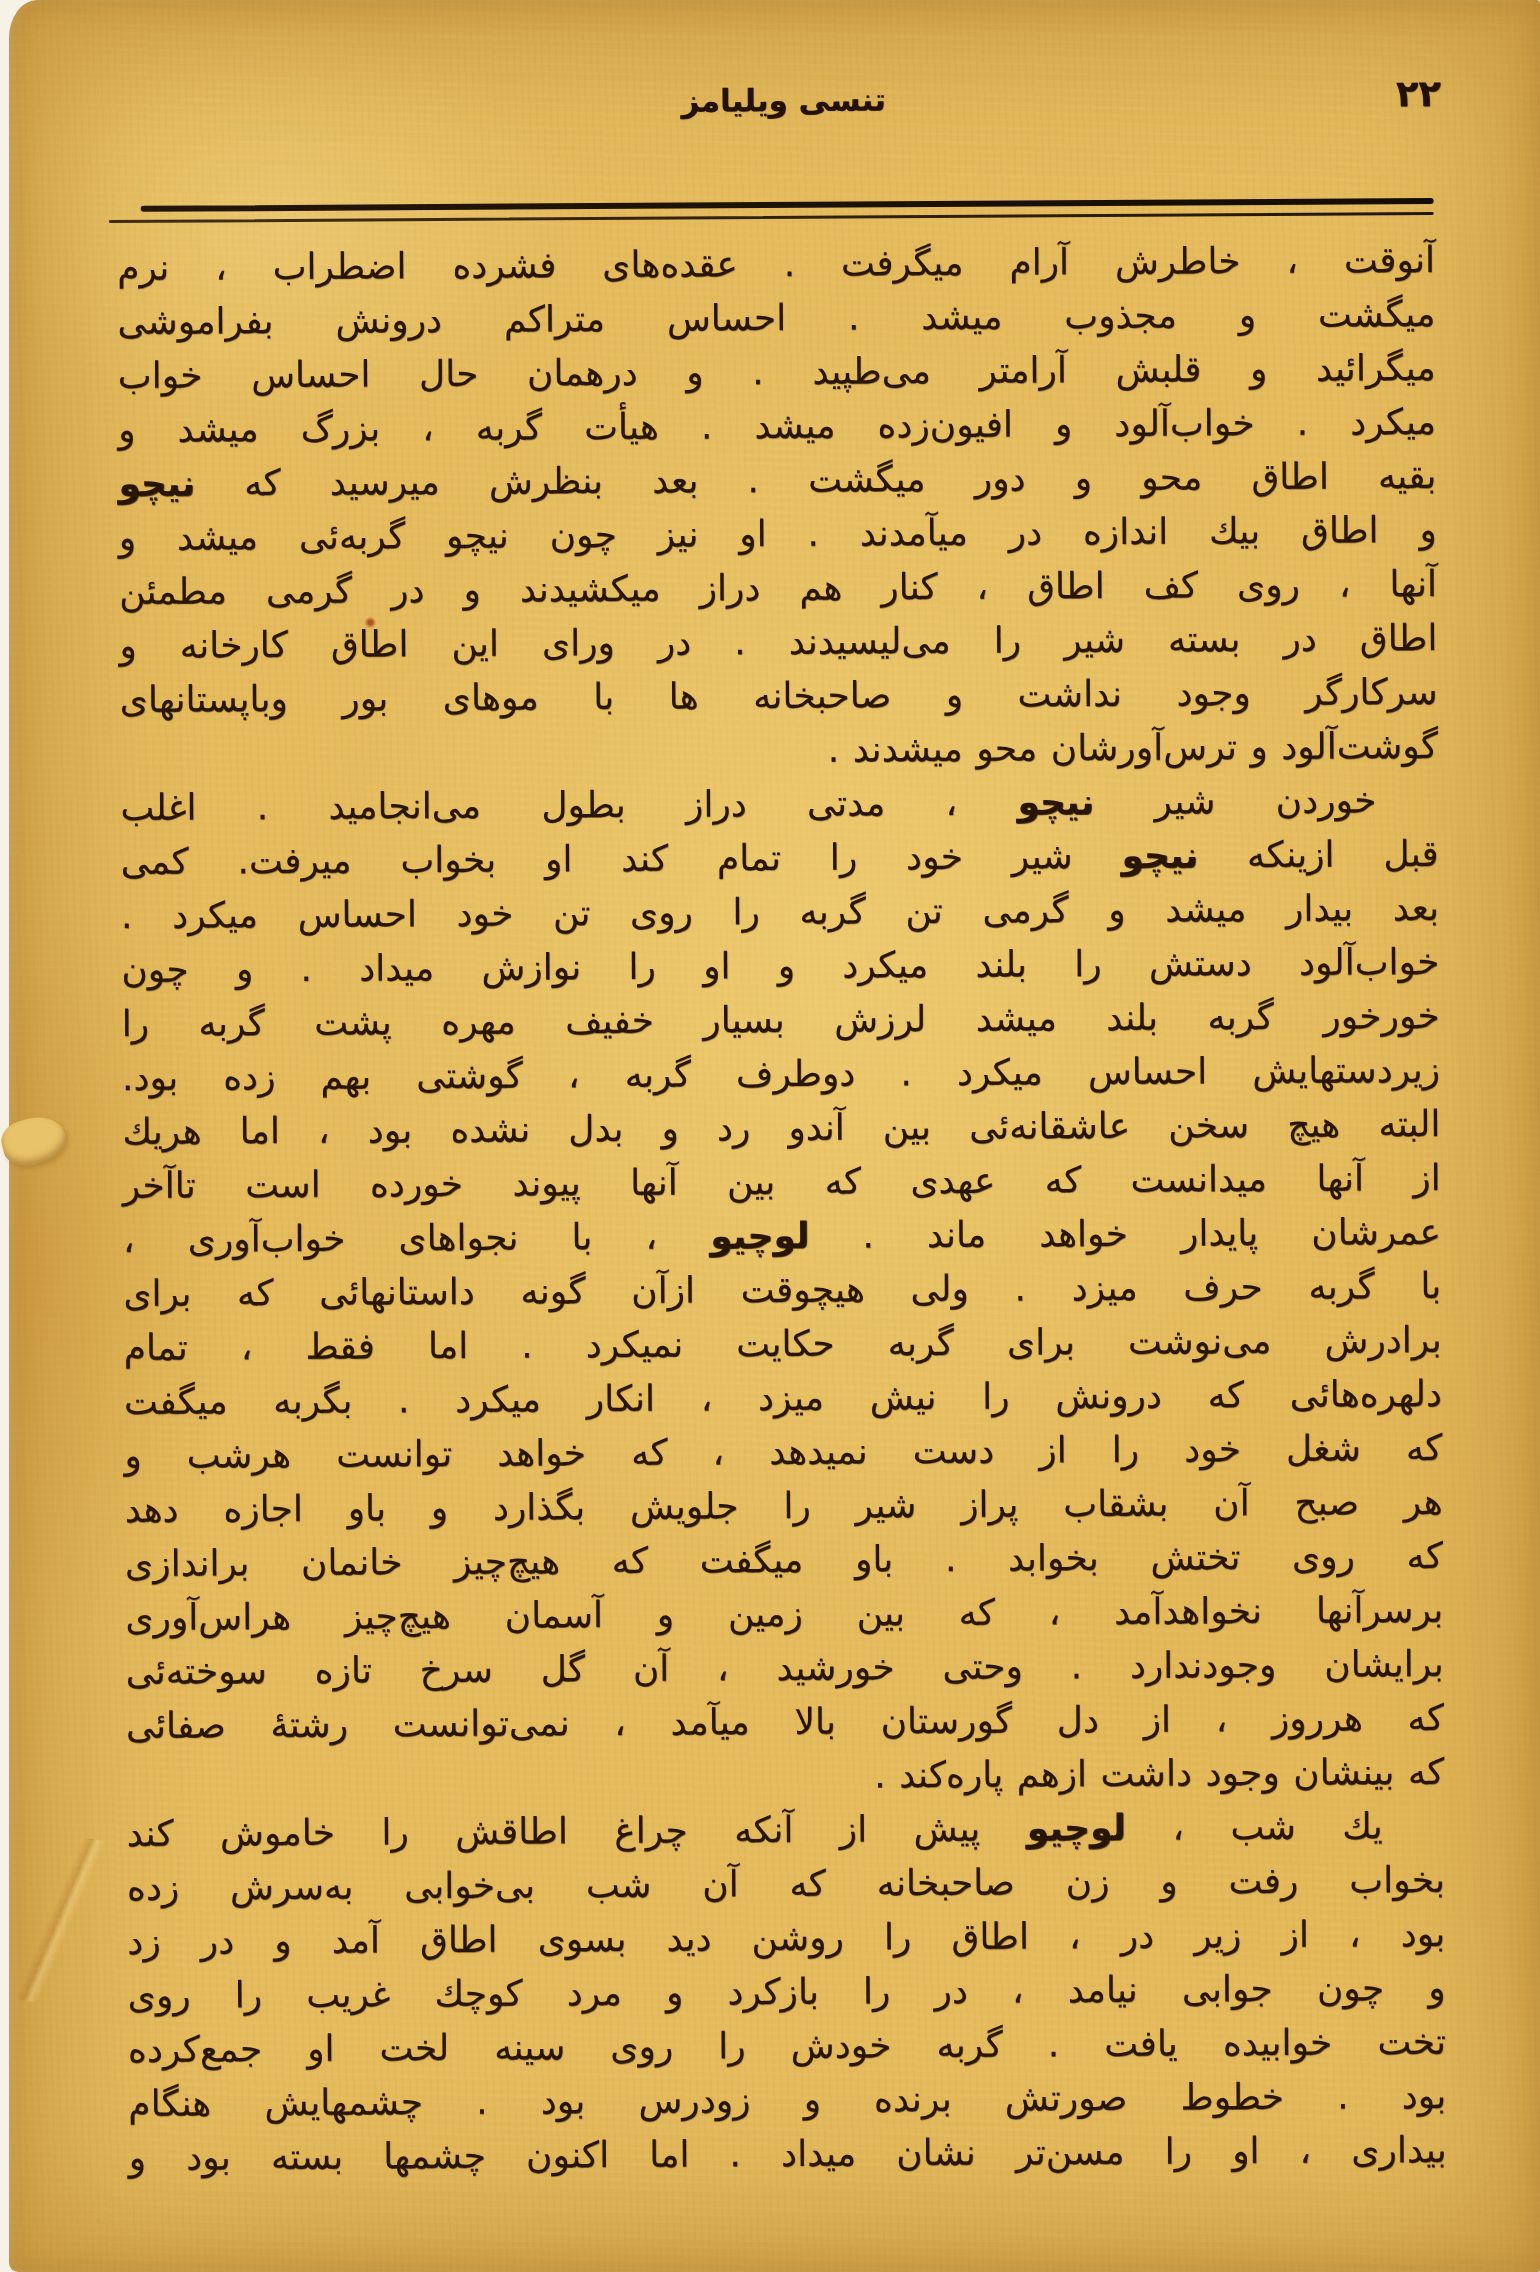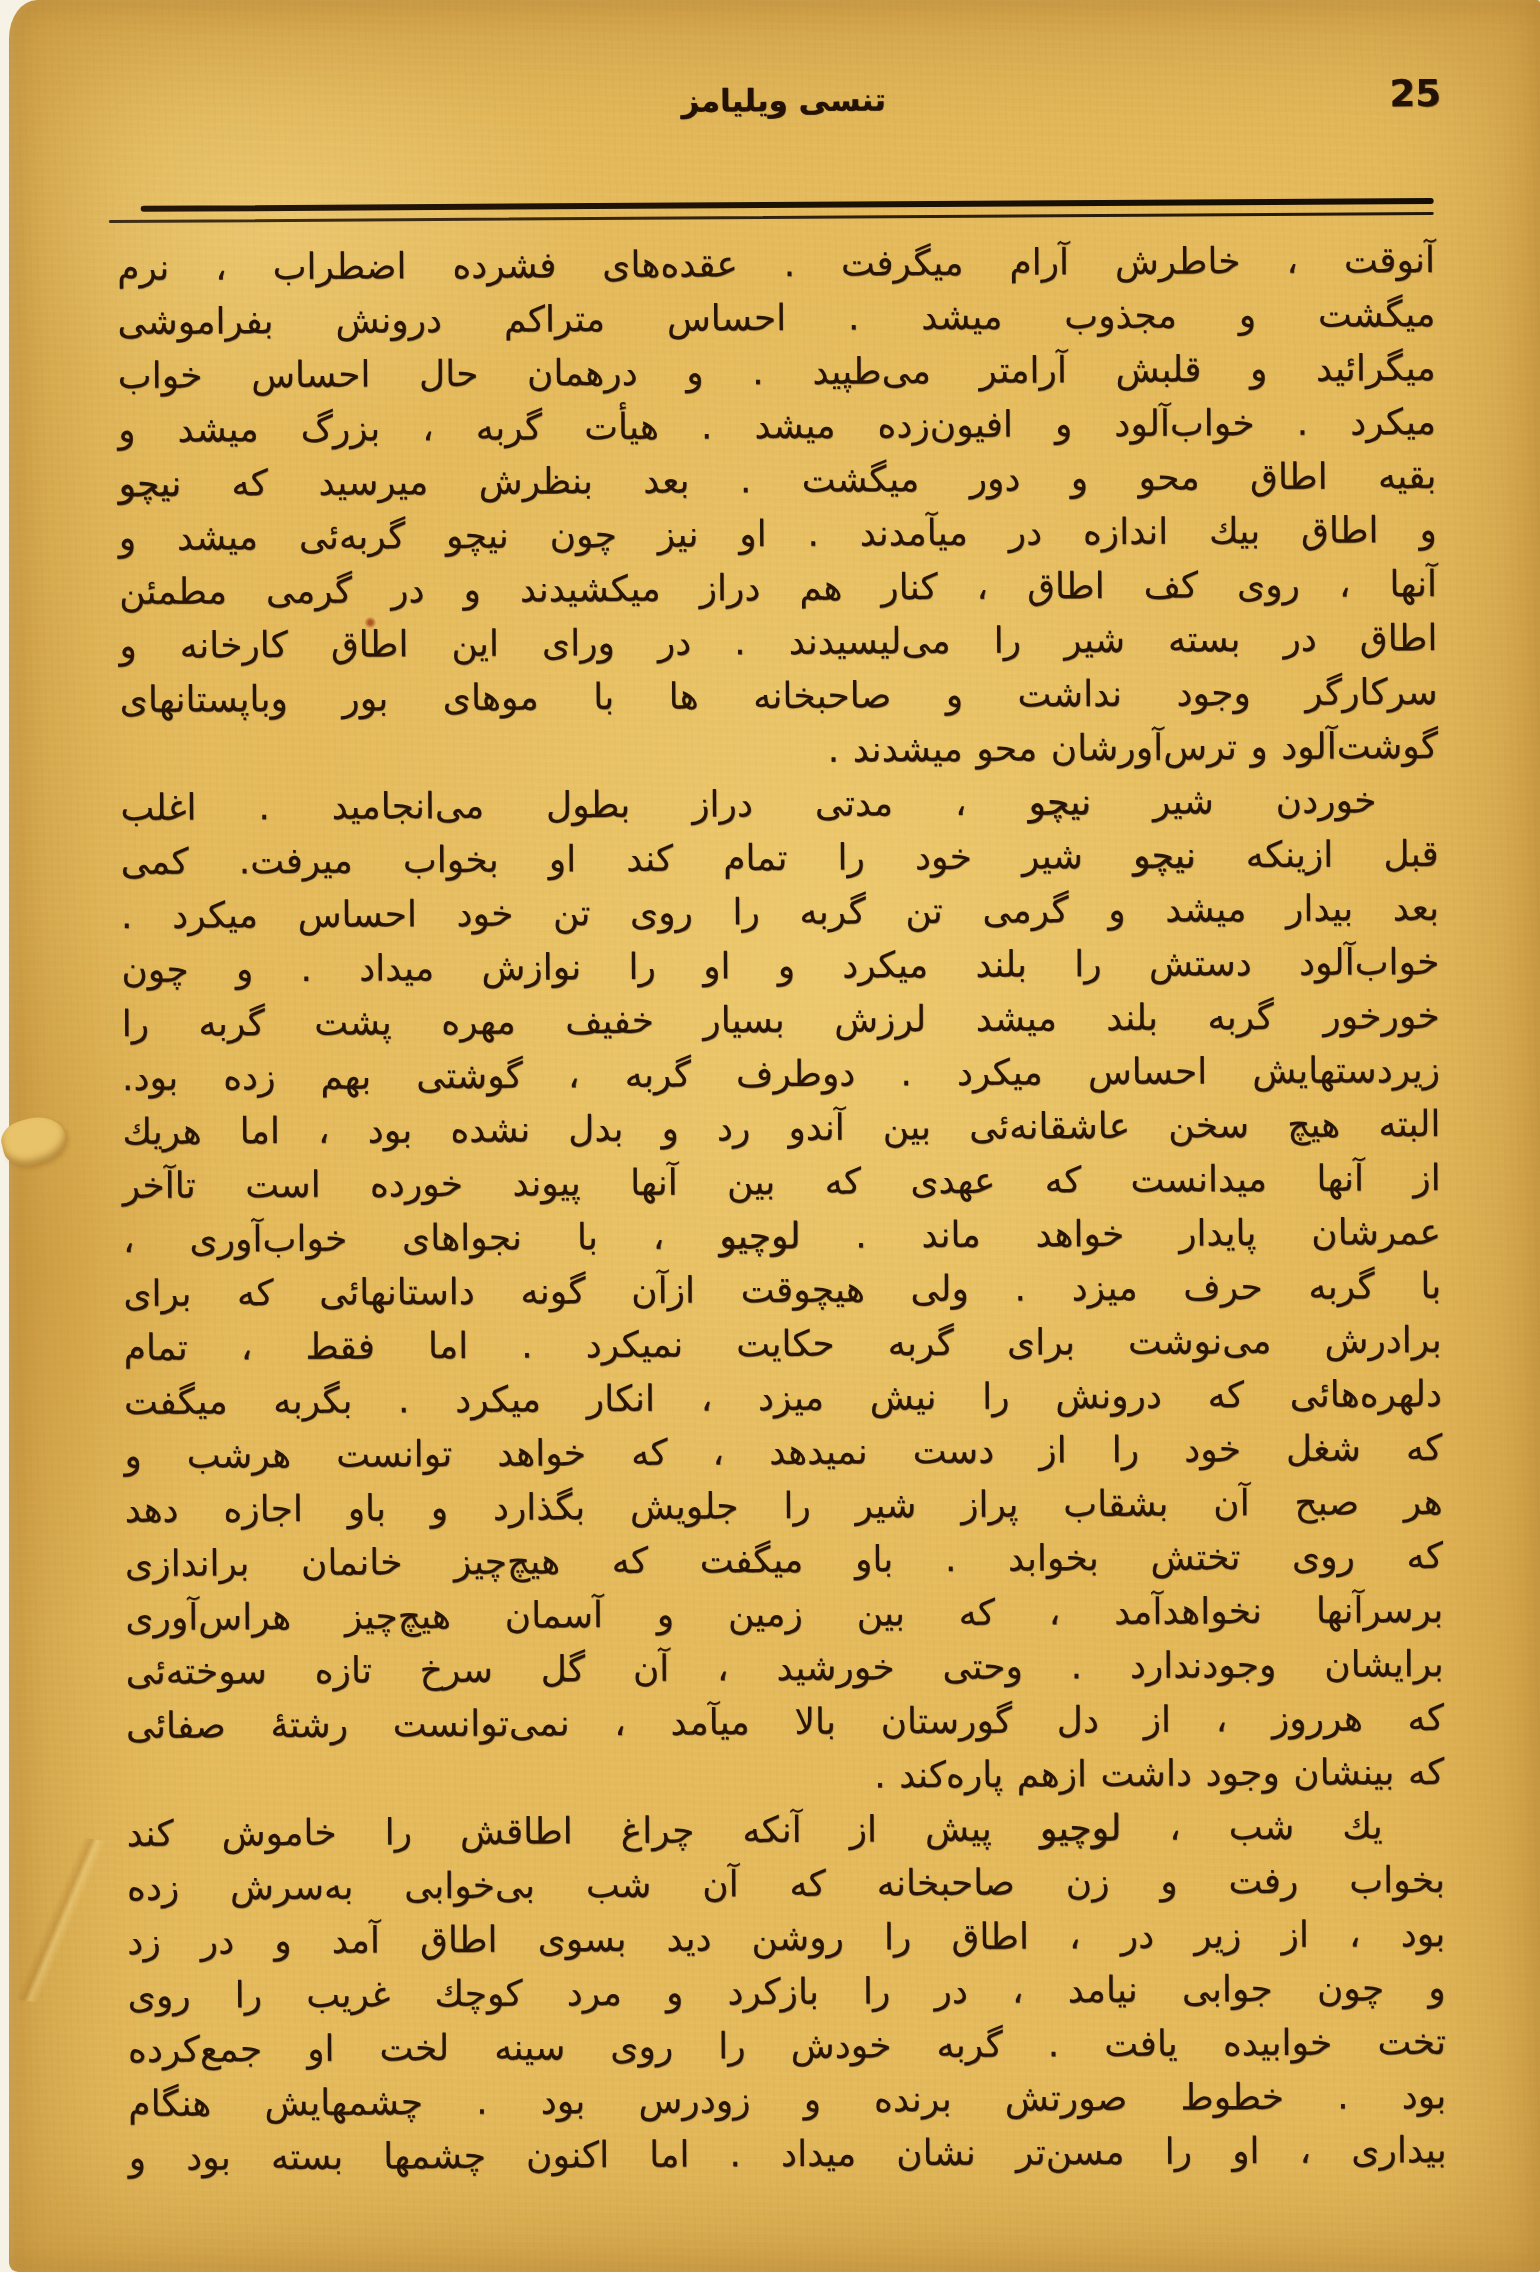--- a/index.html
+++ b/index.html
@@ -80,30 +80,30 @@
     text-shadow: 0.4px 0.7px 0.8px rgba(40,20,5,.55);
   }
   .line {
     text-align: justify;
     text-align-last: justify;
     height: 54px;
     overflow: visible;
   }
   .line.end { text-align-last: right; }
   .line.indent { padding-right: 62px; }
-  .line .b { font-weight: normal; text-shadow: 0.7px 0.8px 1px rgba(25,11,2,.8); }
+  .line .b { font-weight: bold; text-shadow: 0.7px 0.8px 1px rgba(25,11,2,.8); }
 </style>
 </head>
 <body>
 
 <div class="paper">
   <div class="tear"></div>
   <div class="crease"></div>
   <div class="content">
-    <div class="page-number">25</div>
+    <div class="page-number">٢٢</div>
     <div class="running-title">تنسی ویلیامز</div>
     <div class="rule-thick"></div>
     <div class="rule-thin"></div>
     <div class="text-block" lang="fa" dir="rtl">
         <div class="line"><span>آنوقت ، خاطرش آرام میگرفت . عقده‌های فشرده اضطراب ، نرم</span></div>
         <div class="line"><span>میگشت و مجذوب میشد . احساس متراکم درونش بفراموشی</span></div>
         <div class="line"><span>میگرائید و قلبش آرامتر می‌طپید . و درهمان حال احساس خواب</span></div>
         <div class="line"><span>میکرد . خواب‌آلود و افیون‌زده میشد . هیأت گربه ، بزرگ میشد و</span></div>
         <div class="line"><span>بقیه اطاق محو و دور میگشت . بعد بنظرش میرسید که </span><span class="b">نیچو</span></div>
         <div class="line"><span>و اطاق بیك اندازه در میآمدند . او نیز چون نیچو گربه‌ئی میشد و</span></div>

